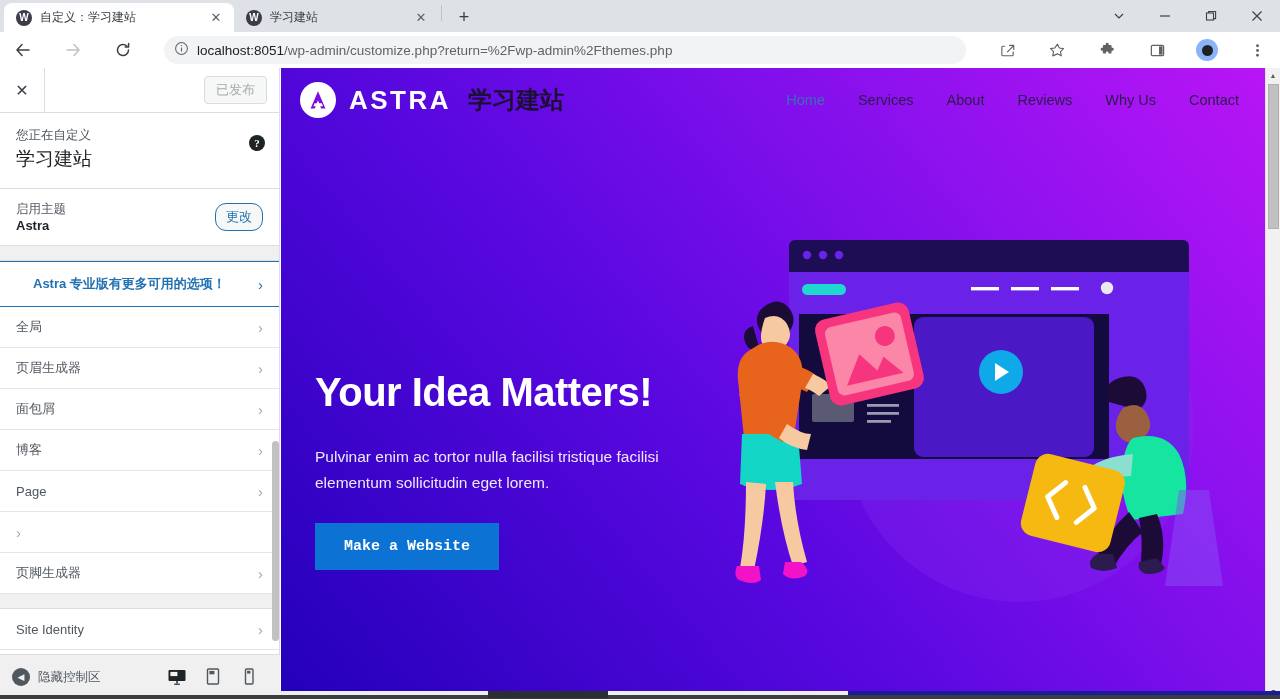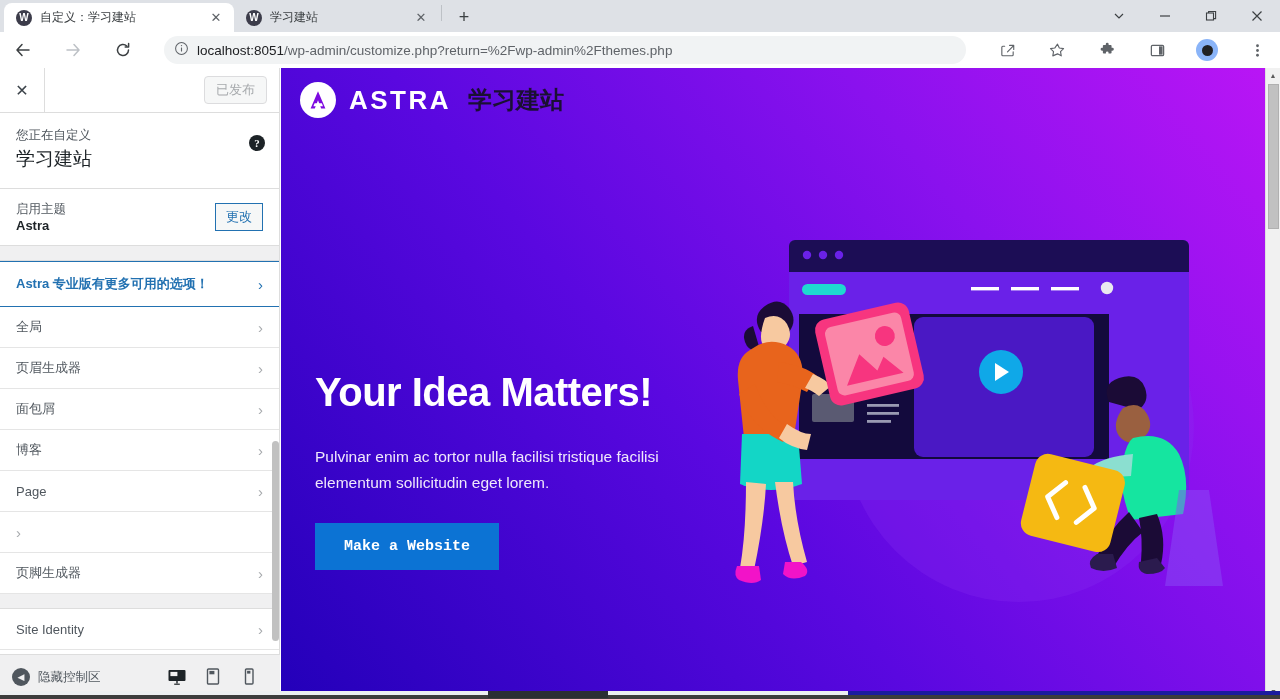--- a/index.html
+++ b/index.html
@@ -117,32 +117,32 @@
   }
   .cz-theme {
     padding: 12px 16px; border-bottom: 1px solid #ddd;
     display: flex; align-items: center; flex: none;
   }
   .cz-theme-txt { flex: 1; }
   .cz-theme-label { font-size: 12.5px; color: #50575e; }
   .cz-theme-name { font-size: 13px; color: #1d2327; font-weight: bold; }
   .cz-change {
     background: #f6f7f7; border: 1px solid #2271b1; color: #2271b1;
-    border-radius: 0; font-size: 13px; padding: 4px 10px;
+    border-radius: 11px; font-size: 13px; padding: 4px 10px;
     font-family: "Liberation Sans", sans-serif;
   }
   .cz-gap { height: 15px; background: #f0f0f1; border-bottom: 1px solid #ddd; flex:none;}
 
   .cz-list { flex: 1; overflow: hidden; position: relative; }
   .cz-pro {
     border-top: 1px solid #2271b1; border-bottom: 1px solid #2271b1;
     padding: 13px 16px; display: flex; align-items: center;
     background: #fff;
   }
-  .cz-pro-txt { flex: 1; font-size: 13px; color: #2271b1; font-weight: bold; }
+  .cz-pro-txt { flex: 1; font-size: 13px; color: #2271b1; font-weight: bold; margin-left: 17px; }
   .cz-pro-arrow { color: #2271b1; font-size: 15px; }
   .cz-item {
     height: 41px; border-bottom: 1px solid #e5e5e5;
     padding: 0 16px; display: flex; align-items: center; background: #fff;
   }
   .cz-item-label { flex: 1; font-size: 13px; color: #50575e; font-weight: normal; }
   .cz-item-label.light { font-weight: normal; color: #50575e; }
   .cz-item-arrow { color: #a7aaad; font-size: 15px; }
   .cz-spacer { height: 15px; background: #f0f0f1; border-bottom: 1px solid #ddd; }
 
@@ -454,20 +454,28 @@
         <div class="brand">
           <span class="brand-mark">
             <svg width="26" height="26" viewBox="0 0 26 26">
               <path d="M13 4.2 L20.4 21.4 L16.2 21.4 L13 13.2 L9.8 21.4 L5.6 21.4 Z" fill="#7d0ae0"></path>
               <path d="M9.6 16.2 h7.2 l1.2 3.1 h-9.6 z" fill="#ffffff"></path>
             </svg>
           </span>
           <span class="brand-name">ASTRA</span>
           <span class="brand-site">学习建站</span>
         </div>
+        <nav class="site-nav">
+          <a class="nav-link active">Home</a>
+          <a class="nav-link">Services</a>
+          <a class="nav-link">About</a>
+          <a class="nav-link">Reviews</a>
+          <a class="nav-link">Why Us</a>
+          <a class="nav-link">Contact</a>
+        </nav>
       </div>
 
       <div class="hero">
         <div class="hero-copy">
           <h1 class="hero-title">Your Idea Matters!</h1>
           <p class="hero-sub">Pulvinar enim ac tortor nulla facilisi tristique facilisi elementum sollicitudin eget lorem.</p>
           <button class="hero-cta">Make a Website</button>
         </div>
 
         <div class="hero-art">

